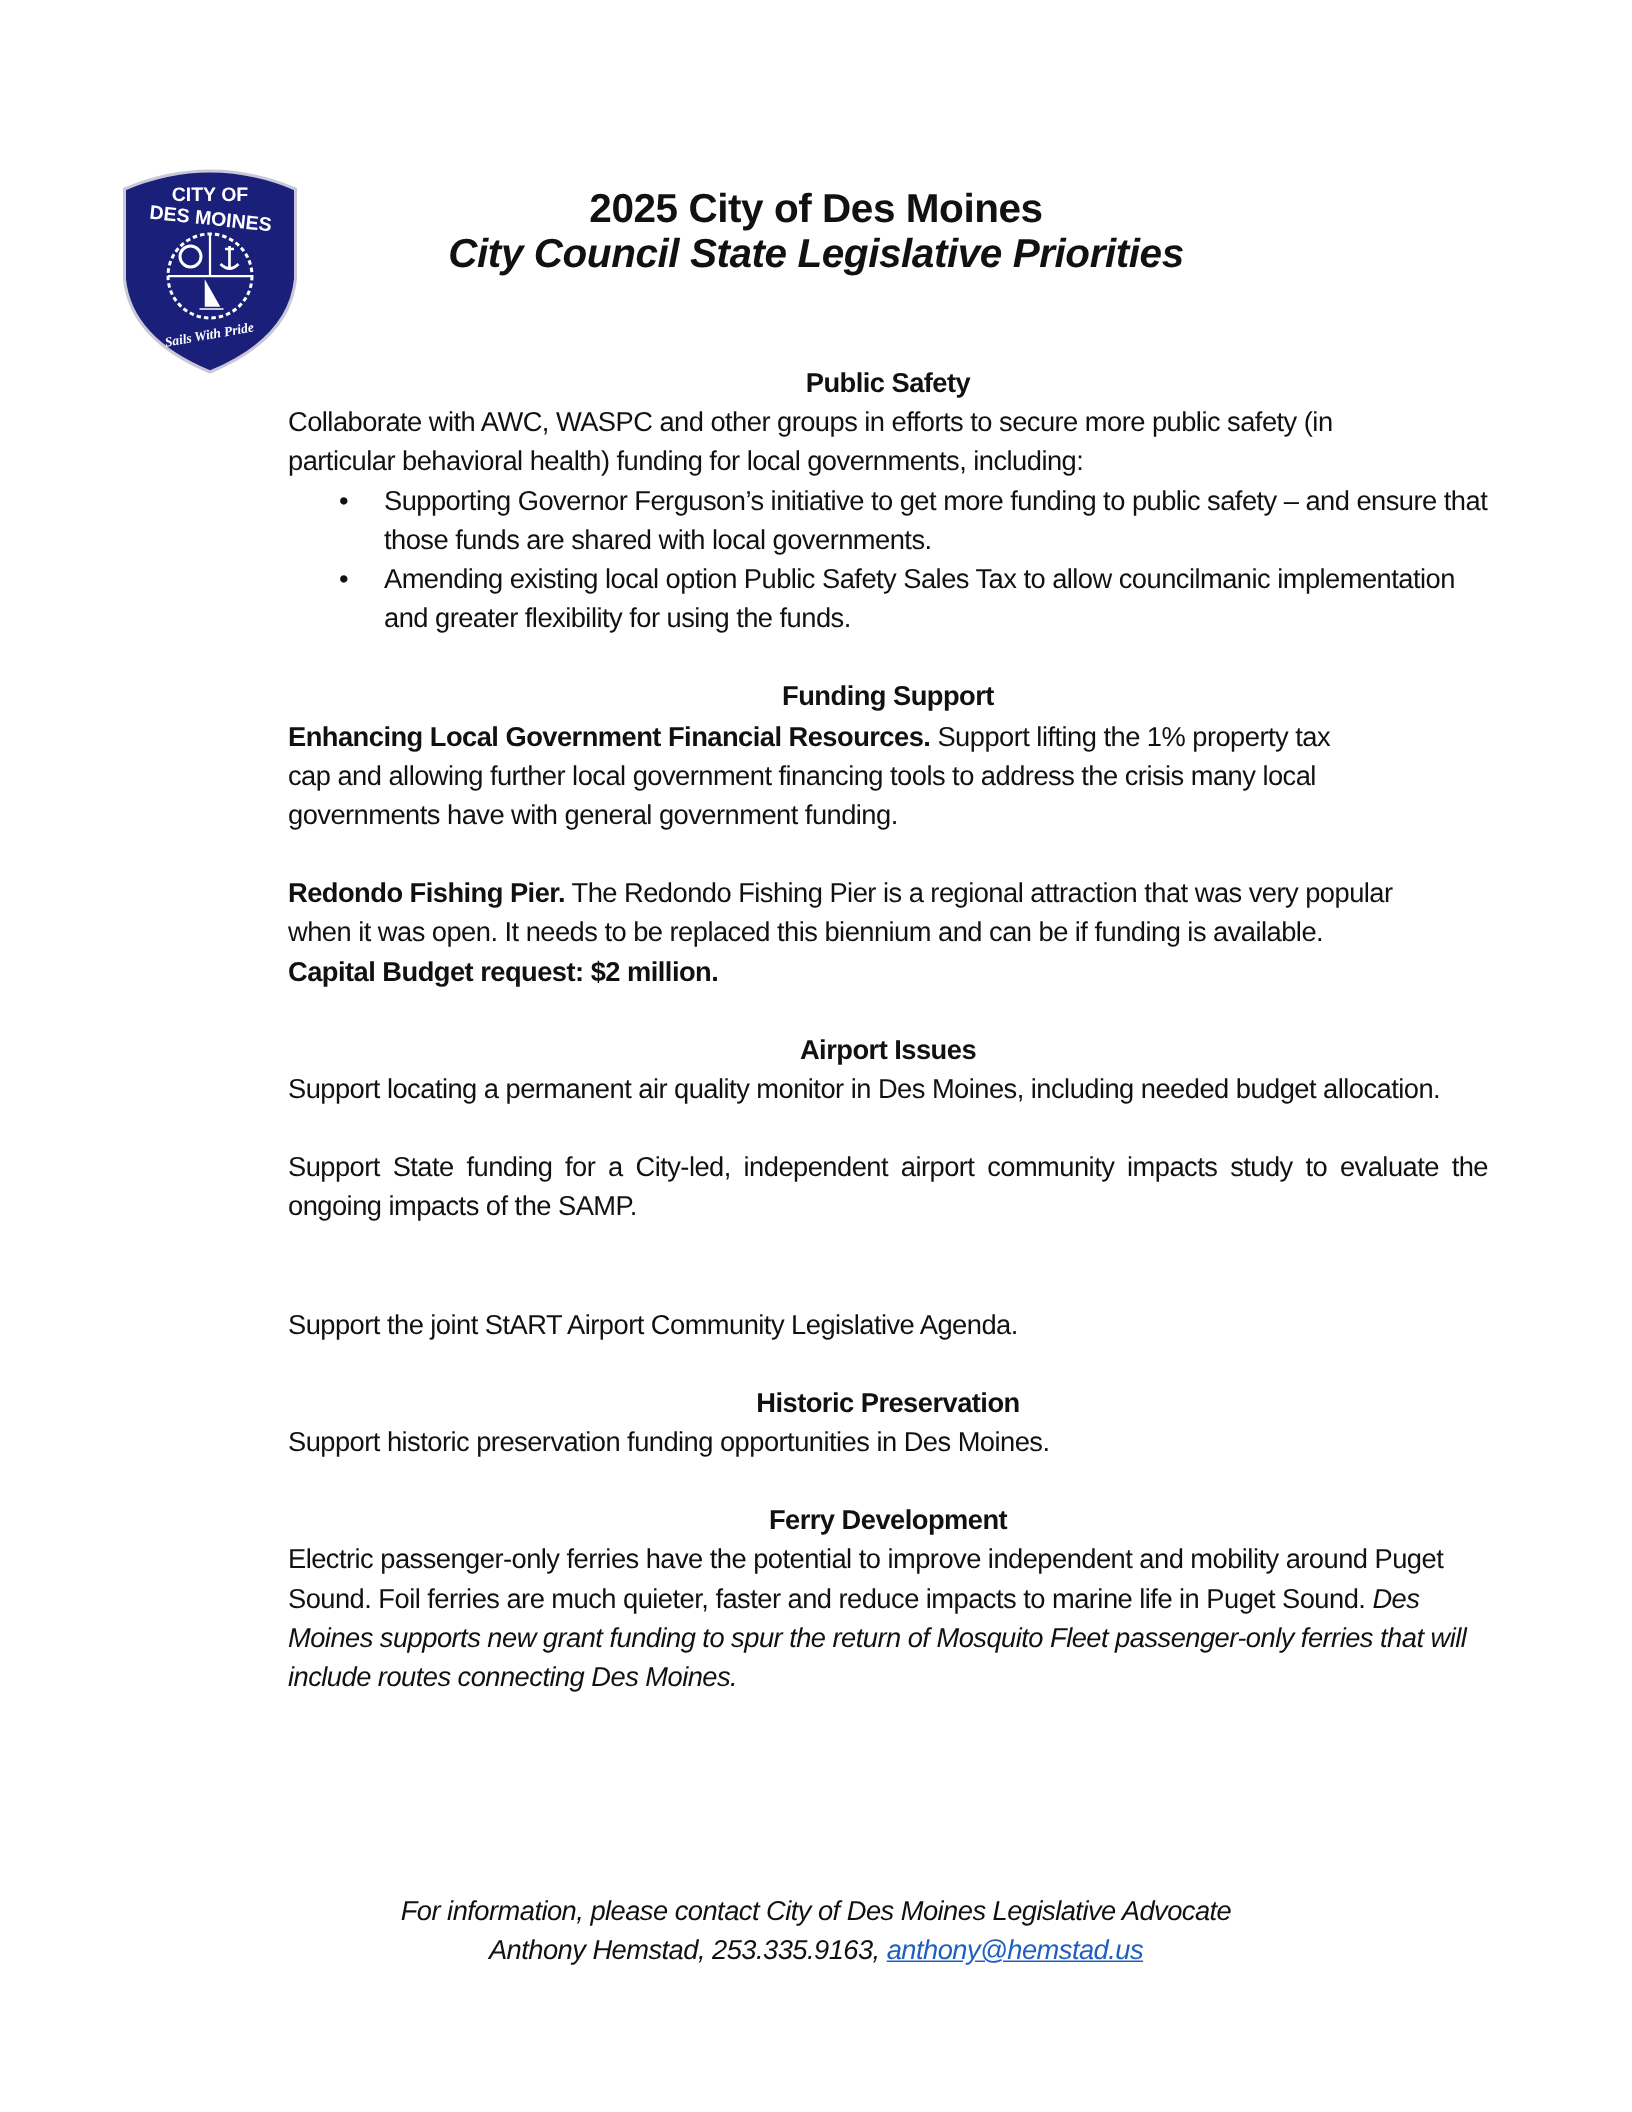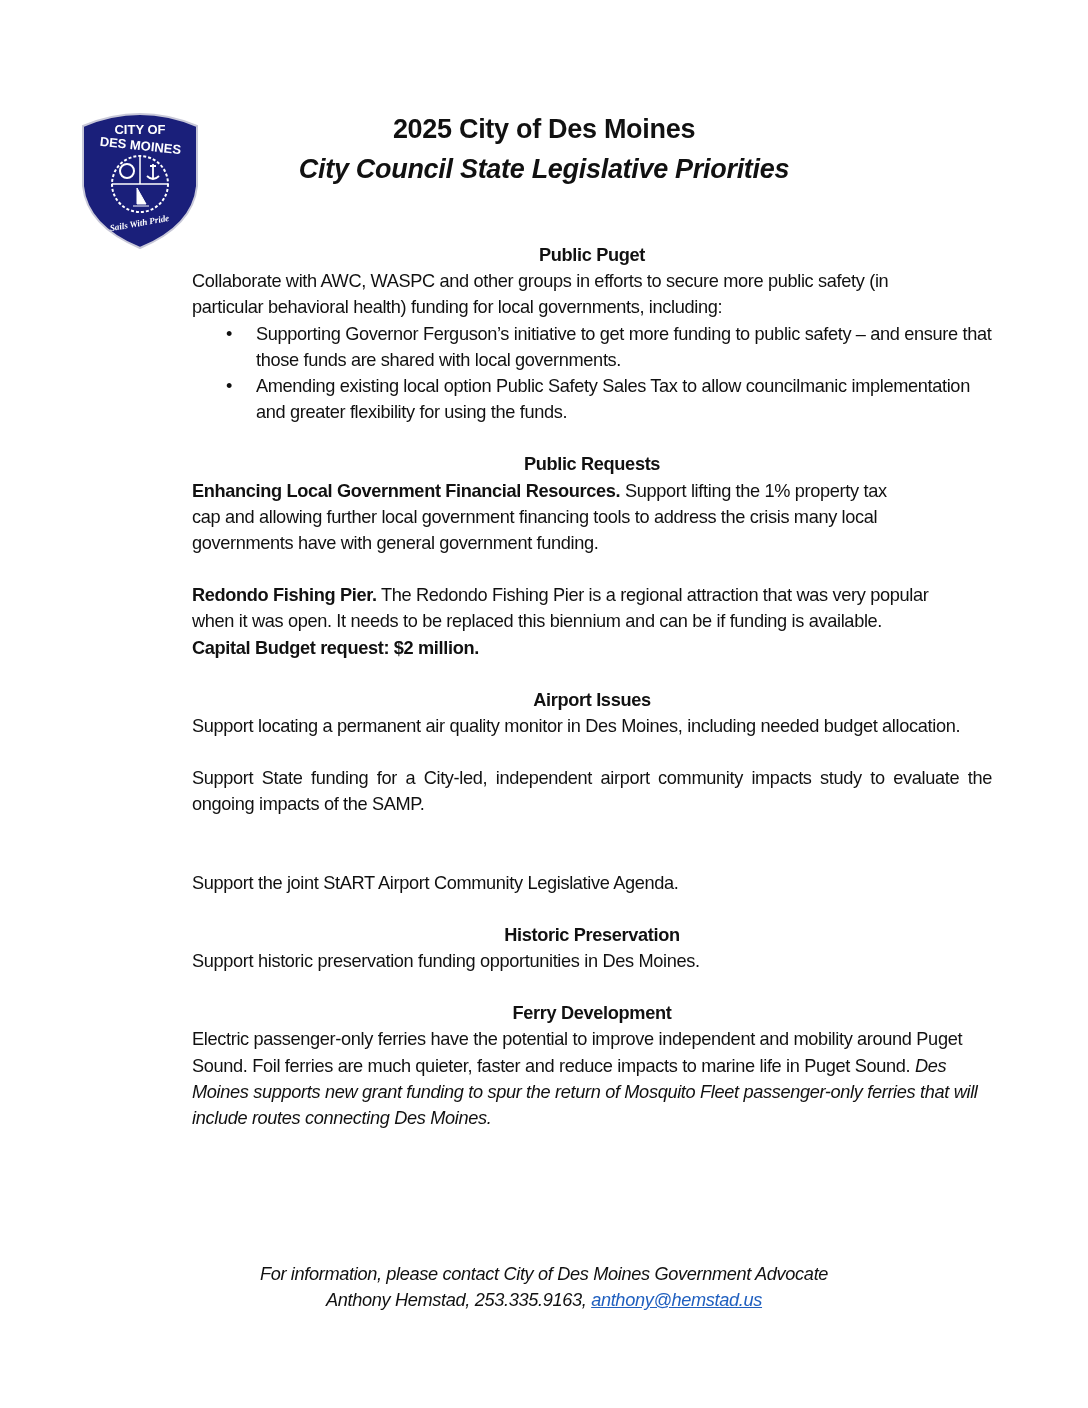--- a/index.html
+++ b/index.html
@@ -1,21 +1,21 @@
 <!DOCTYPE html>
 <html><head>
 <meta charset="utf-8">
 <style>
   html, body { margin:0; padding:0; background:#ffffff; }
   body { width:1088px; height:1408px; position:relative; overflow:hidden;
          font-family:"Liberation Sans", sans-serif; color:#111; }
   .logo { position:absolute; left:75px; top:108px; width:130px; height:142px; }
   .title { position:absolute; left:0; width:1088px; text-align:center;
            font-family:"Liberation Sans", sans-serif; font-weight:bold; font-size:27px; color:#111; letter-spacing:-0.3px; }
-  .t1 { top:114px;text-align:center; }
+  .t1 { top:124px;text-align:center; }
   .t2 { top:154px;font-style:italic; }
   .content { position:absolute; left:192px; top:242px; width:800px; font-size:18.2px; line-height:26.2px; letter-spacing:-0.35px; }
   .heading { text-align:center; font-weight:bold; margin:0; }
   p { margin:0; }
   .gap { height:26px; }
   ul { margin:0; padding:0 0 0 64px; list-style:none; }
   ul li { position:relative; }
   ul li::before { content:"\2022"; position:absolute; left:-30px; top:0; }
   .justify { text-align:justify; }
   .contact { position:absolute; left:0; width:1088px; top:1261px; text-align:center;
@@ -39,29 +39,29 @@
     <path d="M78 56 L78 72 M72 68 Q78 74 84 68 M75 58 L81 58" stroke="#fff" stroke-width="1.8" fill="none"></path>
     <path d="M62 96 L62 80 L71 96 Z M58 98 L74 98" fill="#fff" stroke="#fff" stroke-width="1"></path>
     <text x="65" y="118" text-anchor="middle" fill="#fff" font-family="Liberation Serif, serif" font-style="italic" font-weight="bold" font-size="9" transform="rotate(-10 65 118)">Sails With Pride</text>
   </svg>
 </div>
 
 <div class="title t1">2025 City of Des Moines</div>
 <div class="title t2">City Council State Legislative Priorities</div>
 
 <div class="content">
-  <p class="heading">Public Puget</p>
+  <p class="heading">Public Safety</p>
   <p style="width:700px;">Collaborate with AWC, WASPC and other groups in efforts to secure more public safety (in particular behavioral health) funding for local governments, including:</p>
   <ul>
     <li>Supporting Governor Ferguson’s initiative to get more funding to public safety – and ensure that those funds are shared with local governments.</li>
     <li>Amending existing local option Public Safety Sales Tax to allow councilmanic implementation and greater flexibility for using the funds.</li>
   </ul>
   <div class="gap"></div>
 
-  <p class="heading">Public Requests</p>
+  <p class="heading">Funding Support</p>
   <p style="width:720px;"><b>Enhancing Local Government Financial Resources.</b><span> Support lifting the 1% property tax cap and allowing further local government financing tools to address the crisis many local governments have with general government funding.</span></p>
   <div class="gap"></div>
   <p style="width:748px;"><b>Redondo Fishing Pier.</b><span>  The Redondo Fishing Pier is a regional attraction that was very popular when it was open. It needs to be replaced this biennium and can be if funding is available. </span><b>Capital Budget request: $2 million.</b></p>
   <div class="gap"></div>
 
   <p class="heading">Airport Issues</p>
   <p class="justify">Support locating a permanent air quality monitor in Des Moines, including needed budget allocation.</p>
   <div class="gap"></div>
   <p class="justify">Support State funding for a City-led, independent airport community impacts study to evaluate the ongoing impacts of the SAMP.</p>
   <div class="gap"></div>
@@ -71,15 +71,15 @@
 
   <p class="heading">Historic Preservation</p>
   <p>Support historic preservation funding opportunities in Des Moines.</p>
   <div class="gap"></div>
 
   <p class="heading">Ferry Development</p>
   <p><span>Electric passenger-only ferries have the potential to improve independent and mobility around Puget Sound. Foil ferries are much quieter, faster and reduce impacts to marine life in Puget Sound. </span><i>Des Moines supports new grant funding to spur the return of Mosquito Fleet passenger-only ferries that will include routes connecting Des Moines.</i></p>
 </div>
 
 <div class="contact">
-  <div>For information, please contact City of Des Moines Government Advocate</div>
+  <div>For information, please contact City of Des Moines Legislative Advocate</div>
   <div><span>Anthony Hemstad, 253.335.9163, </span><a>anthony@hemstad.us</a></div>
 </div>
 
 </body></html>

